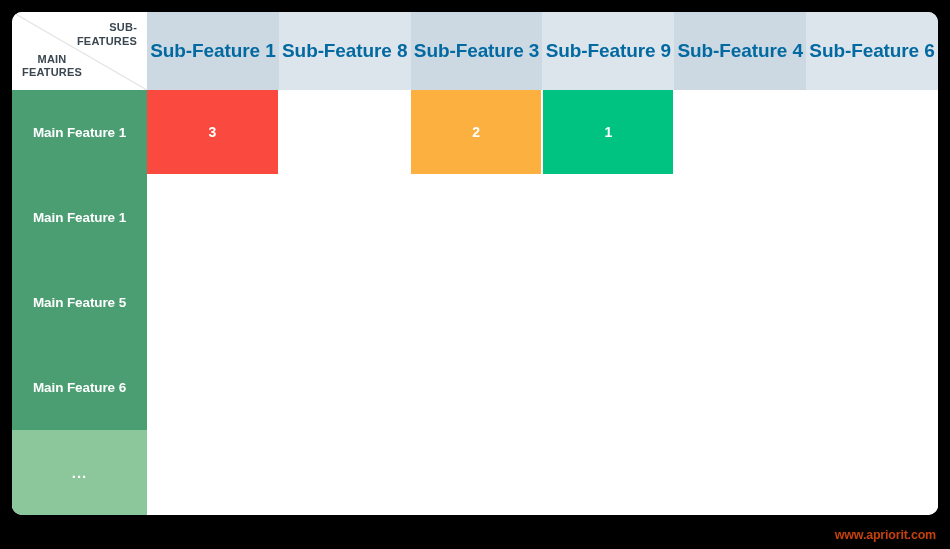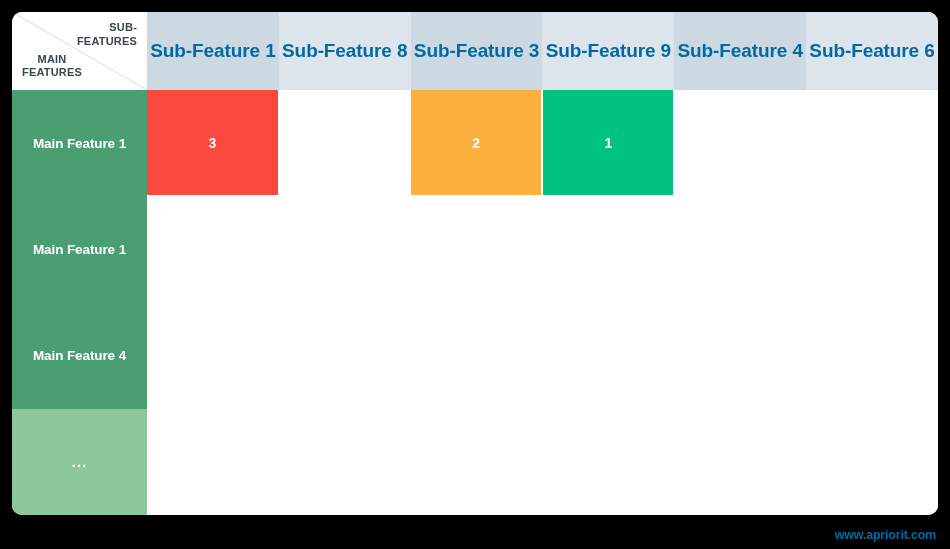--- a/index.html
+++ b/index.html
@@ -137,21 +137,21 @@
     border-bottom: 2px solid #ffffff;
   }
 
   
   #watermark {
     position: absolute;
     right: 14px;
     bottom: 7px;
     font-size: 12.5px;
     font-weight: bold;
-    color: #0369a1;
+    color: #c2410c;
     letter-spacing: -0.2px;
   }
 </style>
 </head>
 <body>
 
 <div id="root">
 
   <div id="card">
 
@@ -205,21 +205,30 @@
           <tr class="body-row">
             <td class="main-cell">Main Feature 1</td>
             <td class="data-cell"></td>
             <td class="data-cell"></td>
             <td class="data-cell"></td>
             <td class="data-cell"></td>
             <td class="data-cell"></td>
             <td class="data-cell last-col"></td>
           </tr>
           <tr class="body-row">
-            <td class="main-cell">Main Feature 4</td>
+            <td class="main-cell">Main Feature 5</td>
+            <td class="data-cell"></td>
+            <td class="data-cell"></td>
+            <td class="data-cell"></td>
+            <td class="data-cell"></td>
+            <td class="data-cell"></td>
+            <td class="data-cell last-col"></td>
+          </tr>
+          <tr class="body-row">
+            <td class="main-cell">Main Feature 6</td>
             <td class="data-cell"></td>
             <td class="data-cell"></td>
             <td class="data-cell"></td>
             <td class="data-cell"></td>
             <td class="data-cell"></td>
             <td class="data-cell last-col"></td>
           </tr>
           <tr class="body-row last-row">
             <td class="main-cell muted"><span class="ell">...</span></td>
             <td class="data-cell"></td>

